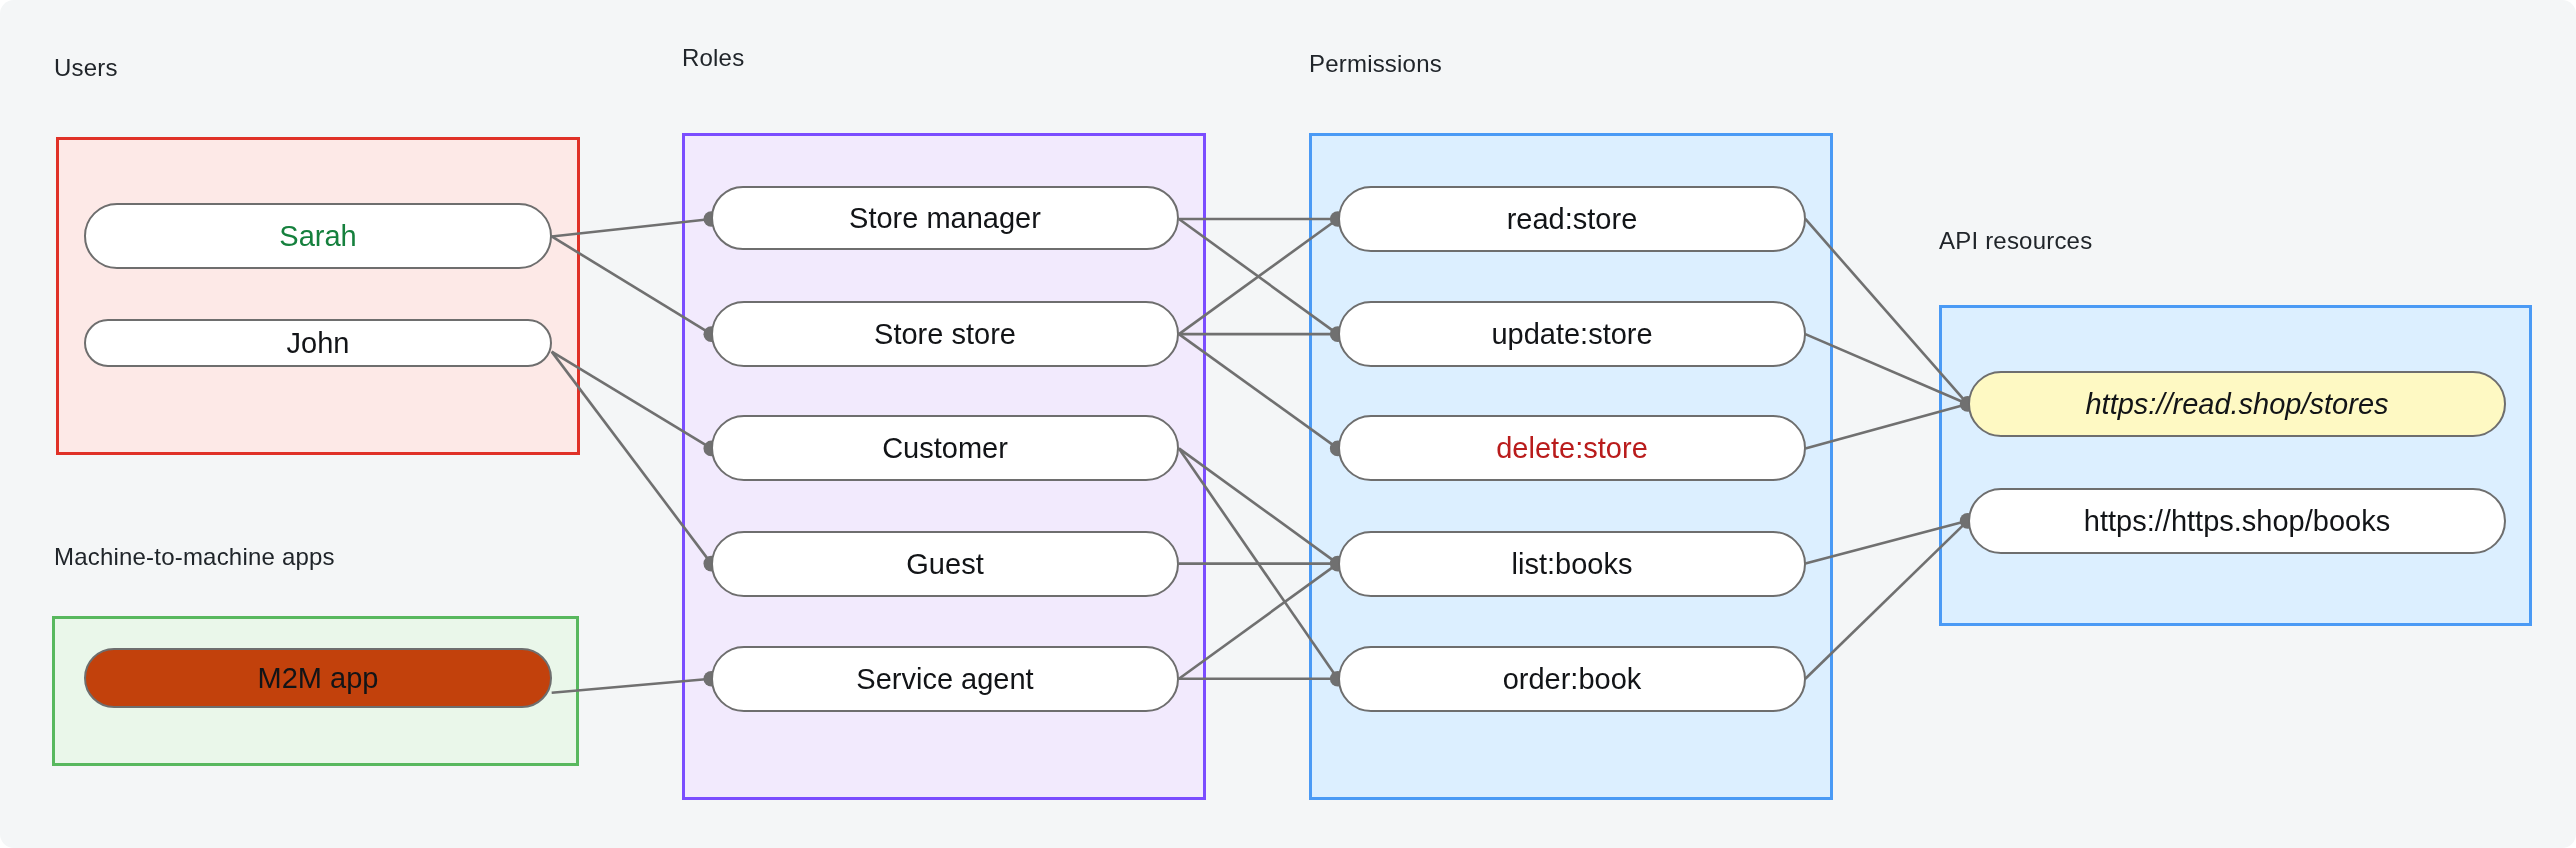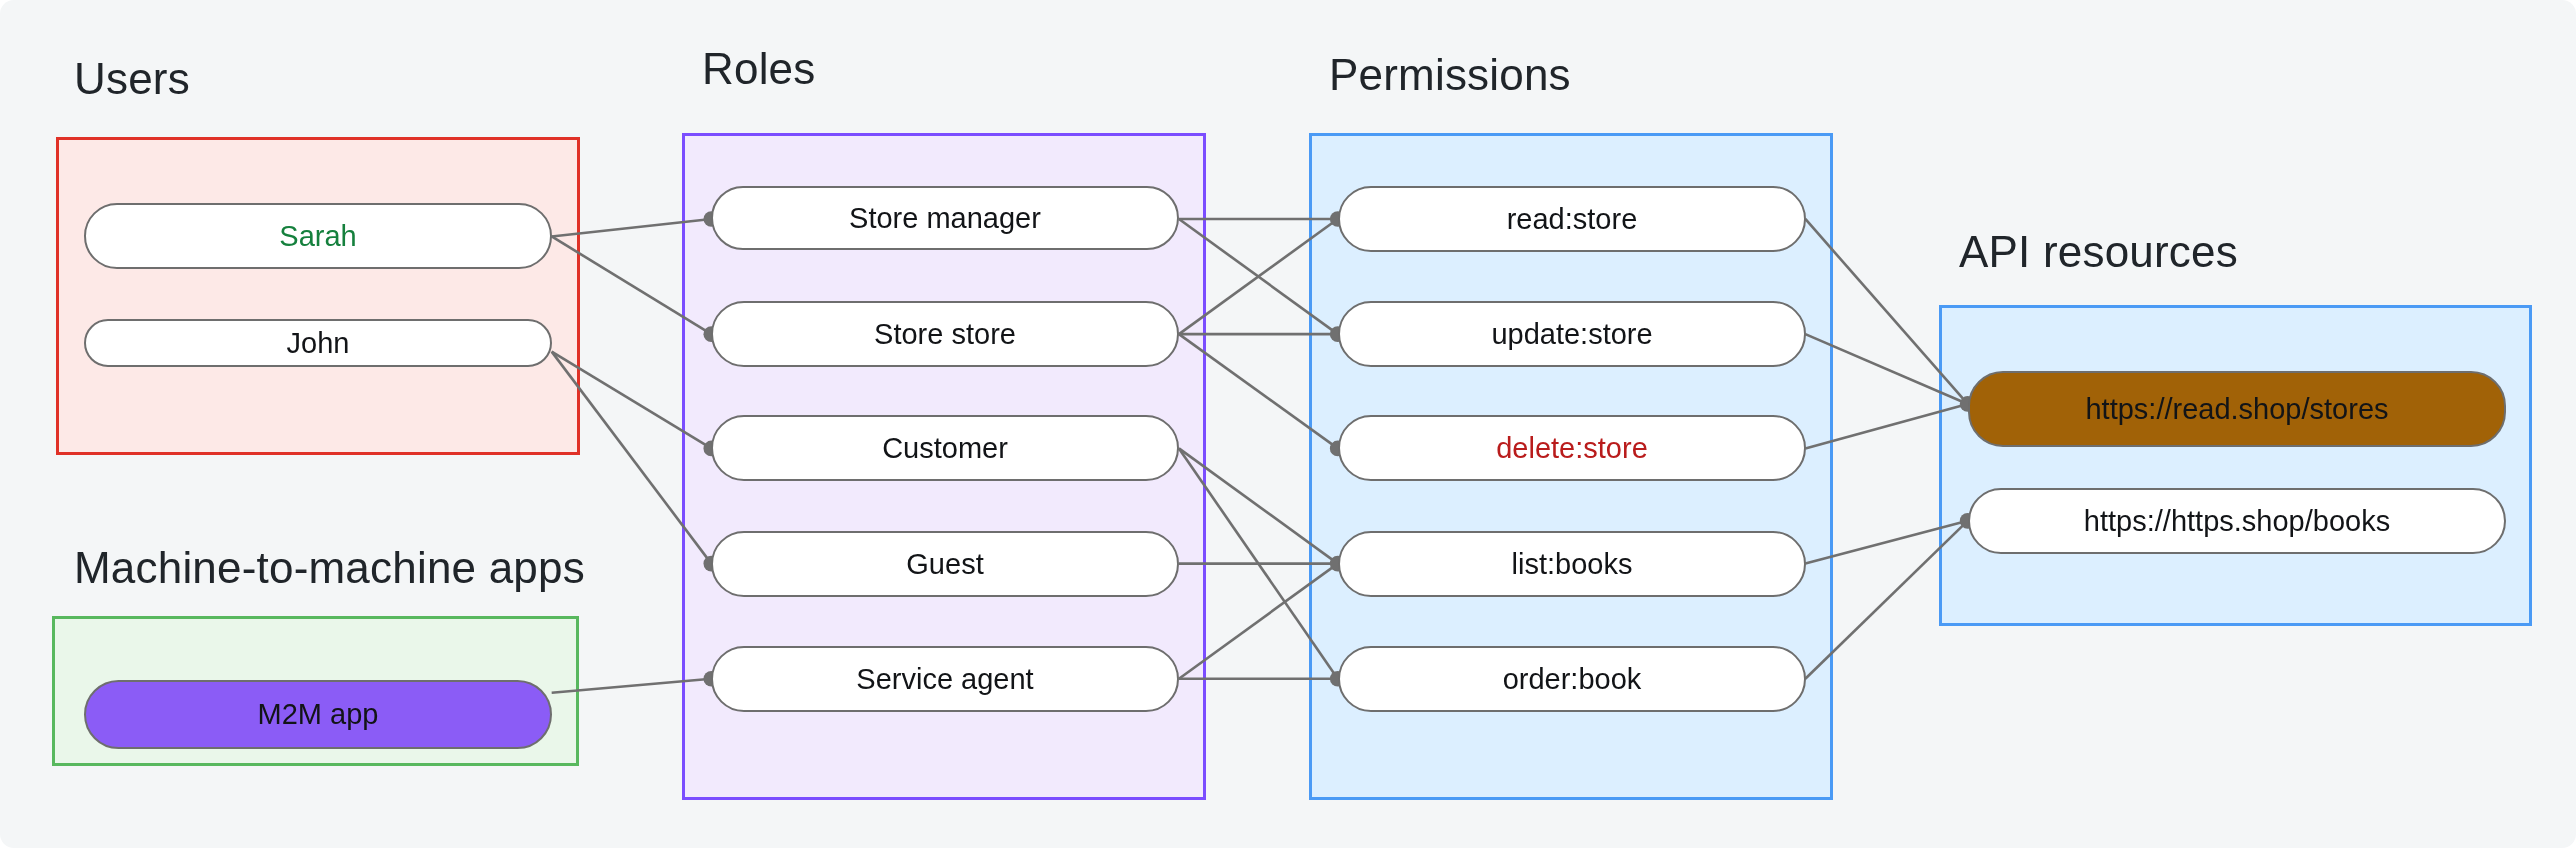--- a/index.html
+++ b/index.html
@@ -6,25 +6,24 @@
   body{font-family:"Liberation Sans",sans-serif;}
   #canvas{
     position:relative;
     width:2576px;height:848px;
     background:#f4f6f7;
     border-radius:14px;
     overflow:hidden;
   }
   .group-label{
     position:absolute;
-    font-size:44px;
+    font-size:24px;
     color:#20252a;
     letter-spacing:0.2px;
     white-space:nowrap;
-    margin-left:20px;
   }
   .group-box{
     position:absolute;
     box-sizing:border-box;
     border-width:3.5px;
     border-style:solid;
   }
   .pill{
     position:absolute;
     box-sizing:border-box;
@@ -93,34 +92,34 @@
       <circle cx="2255" cy="463" r="9" class="endpoint" fill="#707070"></circle>
       <circle cx="2255" cy="597" r="9" class="endpoint" fill="#707070"></circle>
     </svg>
   <div id="groups-layer">
       <div class="group-label" style="left: 54px; top: 54px;">Users</div>
       <div class="group-box" style="left: 56px; top: 137px; width: 524px; height: 318px; border-color: rgb(224, 49, 39); background: rgb(253, 233, 231);"></div>
       <div class="pill" style="left: 84px; top: 203px; width: 468px; height: 66px; border-color: rgb(110, 110, 110); background: rgb(255, 255, 255); color: #15803d;">Sarah</div>
       <div class="pill" style="left: 84px; top: 319px; width: 468px; height: 48px; border-color: rgb(110, 110, 110); background: rgb(255, 255, 255); color: rgb(18, 20, 23);">John</div>
       <div class="group-label" style="left: 54px; top: 543px;">Machine-to-machine apps</div>
       <div class="group-box" style="left: 52px; top: 616px; width: 527px; height: 150px; border-color: rgb(88, 184, 94); background: rgb(234, 247, 234);"></div>
-      <div class="pill" style="left: 84px; top: 680px; width: 468px; height: 69px; border-color: rgb(110, 110, 110); background: #8b5cf6; color: rgb(18, 20, 23);">M2M app</div>
+      <div class="pill" style="left: 84px; top: 648px; width: 468px; height: 60px; border-color: rgb(110, 110, 110); background: #c2410c; color: rgb(18, 20, 23);">M2M app</div>
       <div class="group-label" style="left: 682px; top: 44px;">Roles</div>
       <div class="group-box" style="left: 682px; top: 133px; width: 524px; height: 667px; border-color: rgb(123, 77, 255); background: rgb(242, 234, 253);"></div>
       <div class="pill" style="left: 711px; top: 186px; width: 468px; height: 64px; border-color: rgb(110, 110, 110); background: rgb(255, 255, 255); color: rgb(18, 20, 23);">Store manager</div>
       <div class="pill" style="left: 711px; top: 301px; width: 468px; height: 66px; border-color: rgb(110, 110, 110); background: rgb(255, 255, 255); color: rgb(18, 20, 23);">Store store</div>
       <div class="pill" style="left: 711px; top: 415px; width: 468px; height: 66px; border-color: rgb(110, 110, 110); background: rgb(255, 255, 255); color: rgb(18, 20, 23);">Customer</div>
       <div class="pill" style="left: 711px; top: 531px; width: 468px; height: 66px; border-color: rgb(110, 110, 110); background: rgb(255, 255, 255); color: rgb(18, 20, 23);">Guest</div>
       <div class="pill" style="left: 711px; top: 646px; width: 468px; height: 66px; border-color: rgb(110, 110, 110); background: rgb(255, 255, 255); color: rgb(18, 20, 23);">Service agent</div>
       <div class="group-label" style="left: 1309px; top: 50px;">Permissions</div>
       <div class="group-box" style="left: 1309px; top: 133px; width: 524px; height: 667px; border-color: rgb(74, 154, 245); background: rgb(220, 239, 255);"></div>
       <div class="pill" style="left: 1338px; top: 186px; width: 468px; height: 66px; border-color: rgb(110, 110, 110); background: rgb(255, 255, 255); color: rgb(18, 20, 23);">read:store</div>
       <div class="pill" style="left: 1338px; top: 301px; width: 468px; height: 66px; border-color: rgb(110, 110, 110); background: rgb(255, 255, 255); color: rgb(18, 20, 23);">update:store</div>
       <div class="pill" style="left: 1338px; top: 415px; width: 468px; height: 66px; border-color: rgb(110, 110, 110); background: rgb(255, 255, 255); color: #b91c1c;">delete:store</div>
       <div class="pill" style="left: 1338px; top: 531px; width: 468px; height: 66px; border-color: rgb(110, 110, 110); background: rgb(255, 255, 255); color: rgb(18, 20, 23);">list:books</div>
       <div class="pill" style="left: 1338px; top: 646px; width: 468px; height: 66px; border-color: rgb(110, 110, 110); background: rgb(255, 255, 255); color: rgb(18, 20, 23);">order:book</div>
       <div class="group-label" style="left: 1939px; top: 227px;">API resources</div>
       <div class="group-box" style="left: 1939px; top: 305px; width: 593px; height: 321px; border-color: rgb(74, 154, 245); background: rgb(220, 239, 255);"></div>
-      <div class="pill" style="left: 1968px; top: 371px; width: 538px; height: 76px; border-color: rgb(110, 110, 110); background: #a16207; color: rgb(18, 20, 23);">https://read.shop/stores</div>
+      <div class="pill" style="left: 1968px; top: 371px; width: 538px; height: 66px; border-color: rgb(110, 110, 110); background: #fef9c3; color: rgb(18, 20, 23); font-style: italic;">https://read.shop/stores</div>
       <div class="pill" style="left: 1968px; top: 488px; width: 538px; height: 66px; border-color: rgb(110, 110, 110); background: rgb(255, 255, 255); color: rgb(18, 20, 23);">https://https.shop/books</div>
     </div>
 </div>
 
 
 </body></html>

